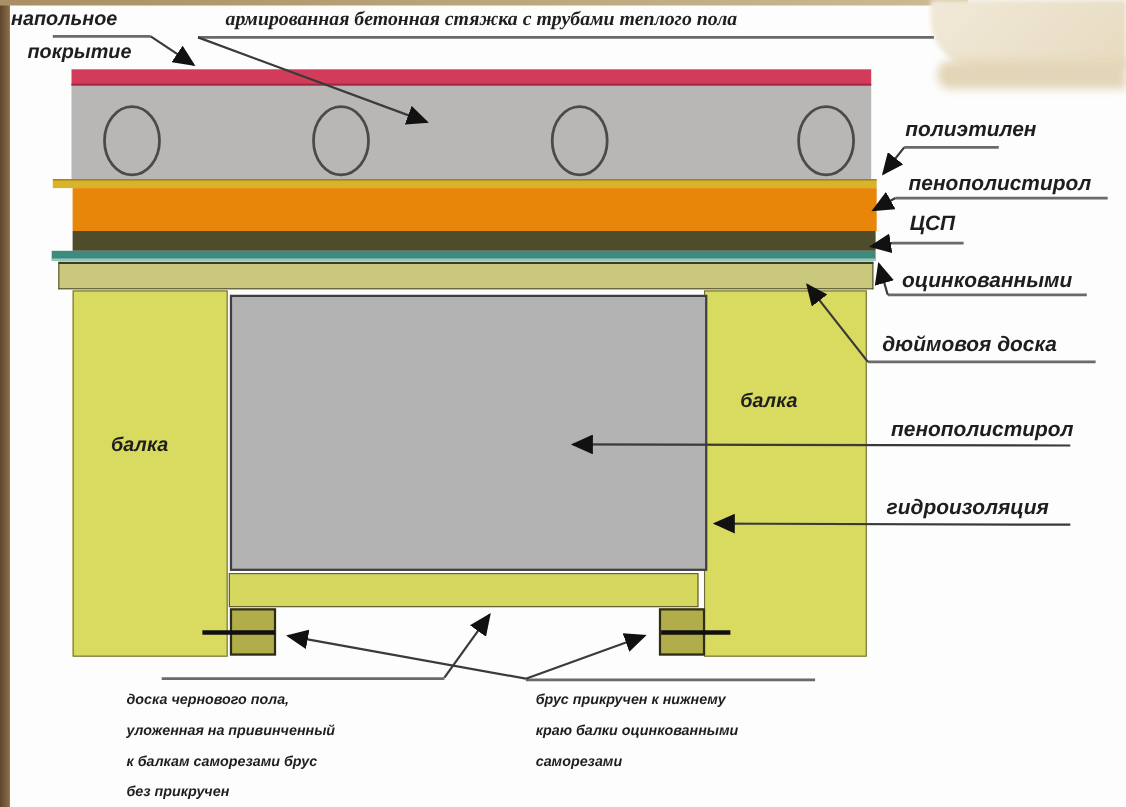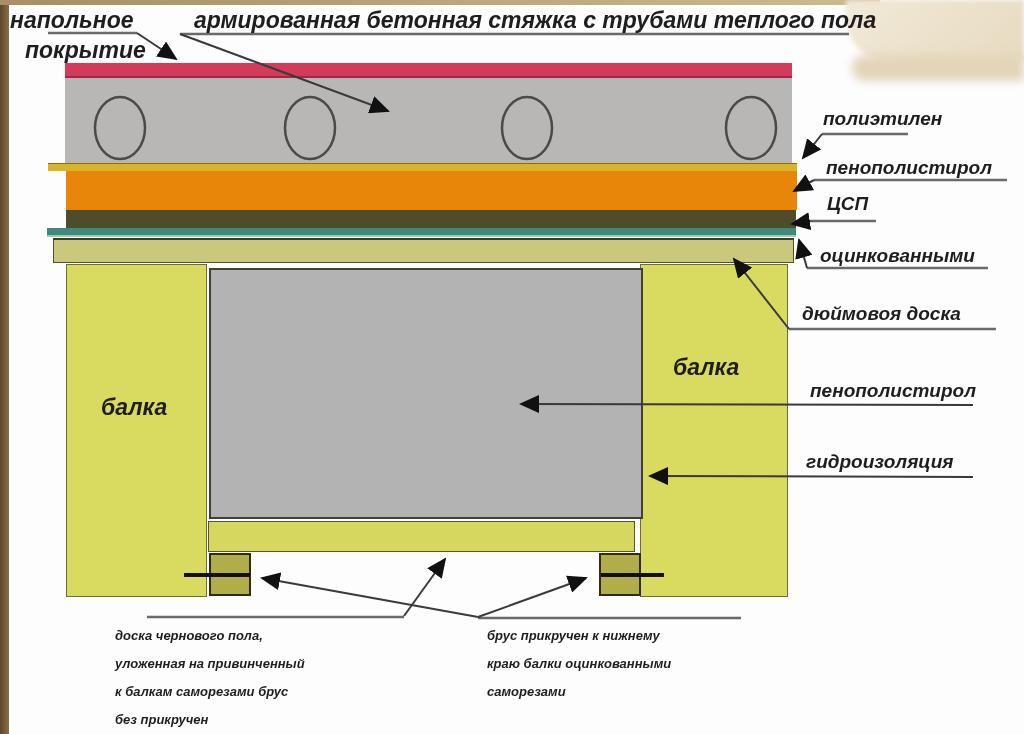--- a/index.html
+++ b/index.html
@@ -13,21 +13,21 @@
   .blob-tr{position:absolute;left:846px;top:0;width:178px;height:62px;
            background:linear-gradient(135deg,#f1e9d8,#e7dbc0);
            border-radius:0 0 0 45px;filter:blur(2px);}
   .blob-tr2{position:absolute;left:852px;top:55px;width:172px;height:26px;
             background:#e3d5b7;border-radius:20px 0 0 20px;filter:blur(4px);}
 
   .layer{position:absolute;box-sizing:border-box;}
   .lbl{position:absolute;font-style:italic;font-weight:700;color:#1e1e1e;
        white-space:nowrap;line-height:1.15;}
   .lbl.small{font-size:19px;}
-  .lbl.big{font-size:23px;}
+  .lbl.big{font-size:18px;}
   .note{position:absolute;font-style:italic;font-weight:700;color:#1e1e1e;
         font-size:13px;line-height:28px;white-space:nowrap;}
   svg.overlay{position:absolute;left:0;top:0;pointer-events:none;}
 </style>
 </head>
 <body>
 
 <div class="stage">
 
   <div class="edge-left"></div>
@@ -98,21 +98,21 @@
       <line x1="973" y1="477" x2="650" y2="476" marker-end="url(#ah)"></line>
       <line x1="404" y1="616" x2="445" y2="559" marker-end="url(#ah)"></line>
       <line x1="478" y1="617" x2="262" y2="578" marker-end="url(#ah)"></line>
       <line x1="478" y1="617" x2="586" y2="578" marker-end="url(#ah)"></line>
     </g>
   </svg>
 
   <div class="lbl big" style="left:10px;top:7px;">напольное</div>
   <div class="lbl big" style="left:25px;top:37px;">покрытие</div>
 
-  <div class="lbl big" style="left:194px;top:7px;">армированная бетонная стяжка с трубами теплого пола</div>
+  <div class="lbl big" style="left:205px;top:7px;font-family:Liberation Serif, serif;">армированная бетонная стяжка с трубами теплого пола</div>
 
   <div class="lbl small" style="left:823px;top:108px;">полиэтилен</div>
   <div class="lbl small" style="left:826px;top:157px;">пенополистирол</div>
   <div class="lbl small" style="left:827px;top:193px;">ЦСП</div>
   <div class="lbl small" style="left:820px;top:245px;">оцинкованными</div>
   <div class="lbl small" style="left:802px;top:303px;">дюймовоя доска</div>
   <div class="lbl big" style="left:673px;top:354px;">балка</div>
   <div class="lbl small" style="left:810px;top:380px;">пенополистирол</div>
   <div class="lbl small" style="left:806px;top:451px;">гидроизоляция</div>
   <div class="lbl big" style="left:101px;top:394px;">балка</div>

